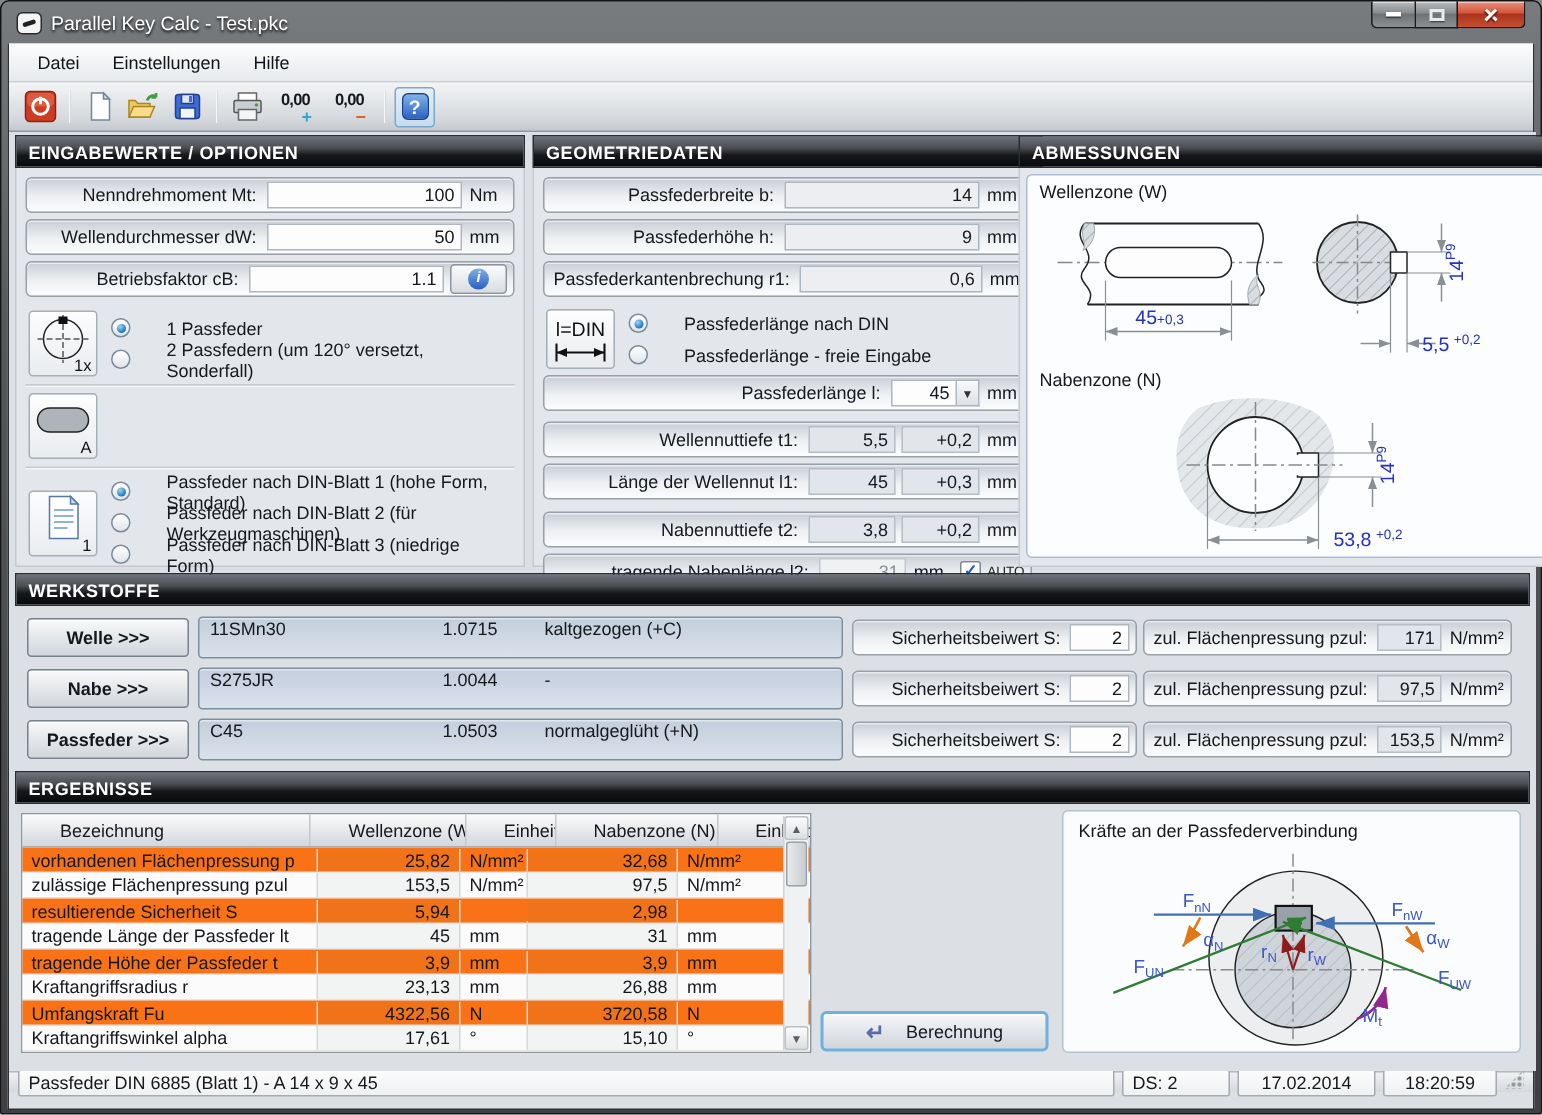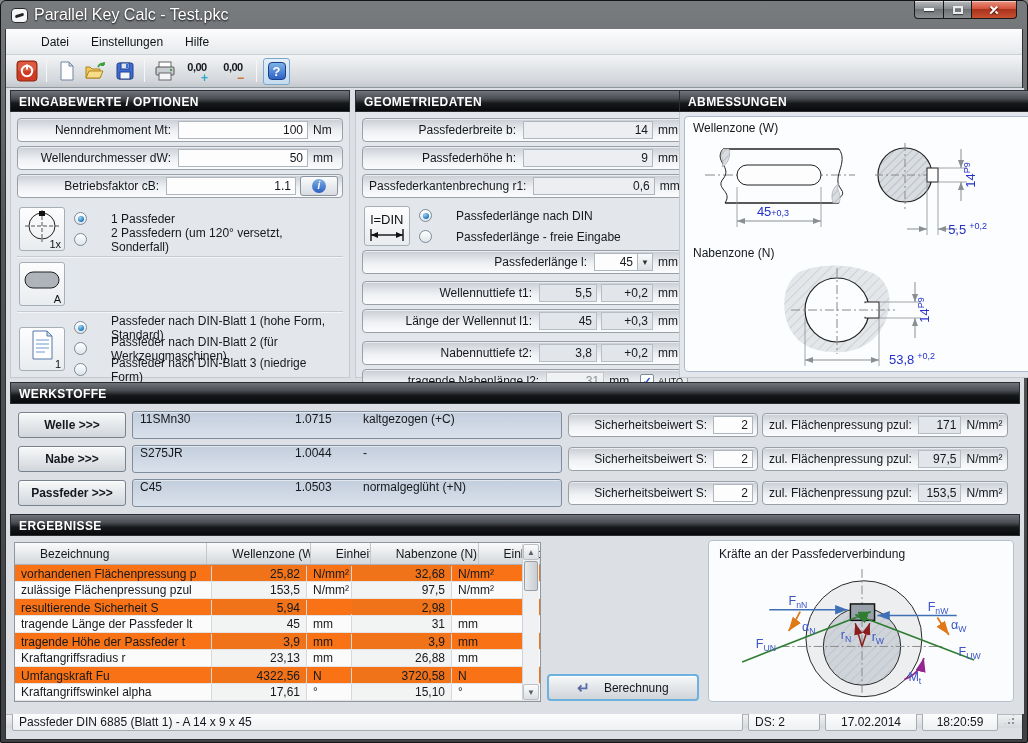--- a/index.html
+++ b/index.html
@@ -7,38 +7,38 @@
   body { font-family:"Liberation Sans", sans-serif; font-size:12px; color:#15181c; background:#888; }
 
   
   .window { position:relative; width:1028px; height:743px;
     background:linear-gradient(#797c7f,#55585b 30%,#3e4043);
     border:1px solid #141414; border-radius:6px 6px 2px 2px;
     padding:0 4px 4px 4px; }
   .titlebar { height:28px; display:flex; align-items:center; padding:0 4px; position:relative; }
   .app-icon { width:17px; height:15px; margin:0 6px 0 2px; background:#f4f5f6; border:1px solid #2a2a2a; border-radius:4px; position:relative; }
   .app-icon::after { content:""; position:absolute; left:3px; top:5px; width:9px; height:3px; background:#222; border-radius:2px; transform:rotate(-18deg); }
-  .title-text { color:#fff; text-shadow:0 1px 2px #000; font-size:16px; }
+  .title-text { color:#fff; text-shadow:0 1px 2px #000; font-size:13px; }
   .winbtns { position:absolute; right:6px; top:0; display:flex; }
   .wbtn { height:18px; border:1px solid #1a1a1a; border-top:none; display:flex; align-items:center; justify-content:center;
     background:linear-gradient(#b9bcbe,#888b8e 45%,#6f7275 50%,#8d9093); box-shadow:inset 0 1px 0 rgba(255,255,255,.55); }
   .wbtn.min { width:30px; border-radius:0 0 0 4px; }
   .wbtn.max { width:28px; border-left:none; }
   .wbtn.close { width:45px; border-left:none; border-radius:0 0 4px 0;
     background:linear-gradient(#e8927f,#d4543c 45%,#b83category 50%,#c24a30); background:linear-gradient(#e8927f,#d4543c 45%,#a9331d 50%,#c7502f); }
   .glyph-min { width:10px; height:3px; background:#fff; box-shadow:0 1px 1px #333; }
   .glyph-max { width:10px; height:8px; border:2px solid #e9eaeb; box-shadow:0 1px 1px #444; }
   .glyph-close { position:relative; width:12px; height:10px; }
   .glyph-close::before,.glyph-close::after { content:""; position:absolute; left:1px; top:4px; width:10px; height:2.4px; background:#fff; box-shadow:0 1px 1px #60190c; }
   .glyph-close::before { transform:rotate(45deg);} .glyph-close::after { transform:rotate(-45deg);}
 
   .app { background:#dce0e4; height:711px; border:1px solid #2e3032; border-top:none; }
 
   
-  .menubar { height:26px; background:linear-gradient(#fdfdfe,#e6e9ec); border-bottom:1px solid #ccd0d4; display:flex; align-items:center; padding-left:24px; }
+  .menubar { height:26px; background:linear-gradient(#fdfdfe,#e6e9ec); border-bottom:1px solid #ccd0d4; display:flex; align-items:center; padding-left:8px; }
   .menu-item { padding:4px 11px; color:#101418; }
   .toolbar { height:33px; background:linear-gradient(#f3f4f6,#d3d7db 80%,#c3c8cd); border-bottom:1px solid #8f969c; display:flex; align-items:center; padding-left:6px; }
   .tbtn { width:27px; height:27px; margin:0 1px; display:flex; align-items:center; justify-content:center; border:1px solid transparent; border-radius:3px; position:relative; }
   .tbtn.sel { border-color:#7ba7c9; background:linear-gradient(#e4f0fa,#c5dcef); }
   .tsep { width:1px; height:22px; background:#9aa0a6; border-right:1px solid #f4f6f8; margin:0 5px; }
   .num-btn { width:34px; }
   .num-txt { font-weight:bold; font-size:11px; letter-spacing:-0.5px; position:relative; top:-4px; }
   .num-sign { position:absolute; right:5px; bottom:1px; font-weight:bold; font-size:12px; line-height:10px; }
   .sign-plus { color:#2fa7c9; } .sign-minus { color:#d2691e; }
   .help-badge { width:18px; height:18px; border-radius:4px; background:linear-gradient(#7fb3e8,#2c62c4); border:1px solid #1b3f86; color:#fff; font-weight:bold; font-size:13px; display:flex; align-items:center; justify-content:center; }

